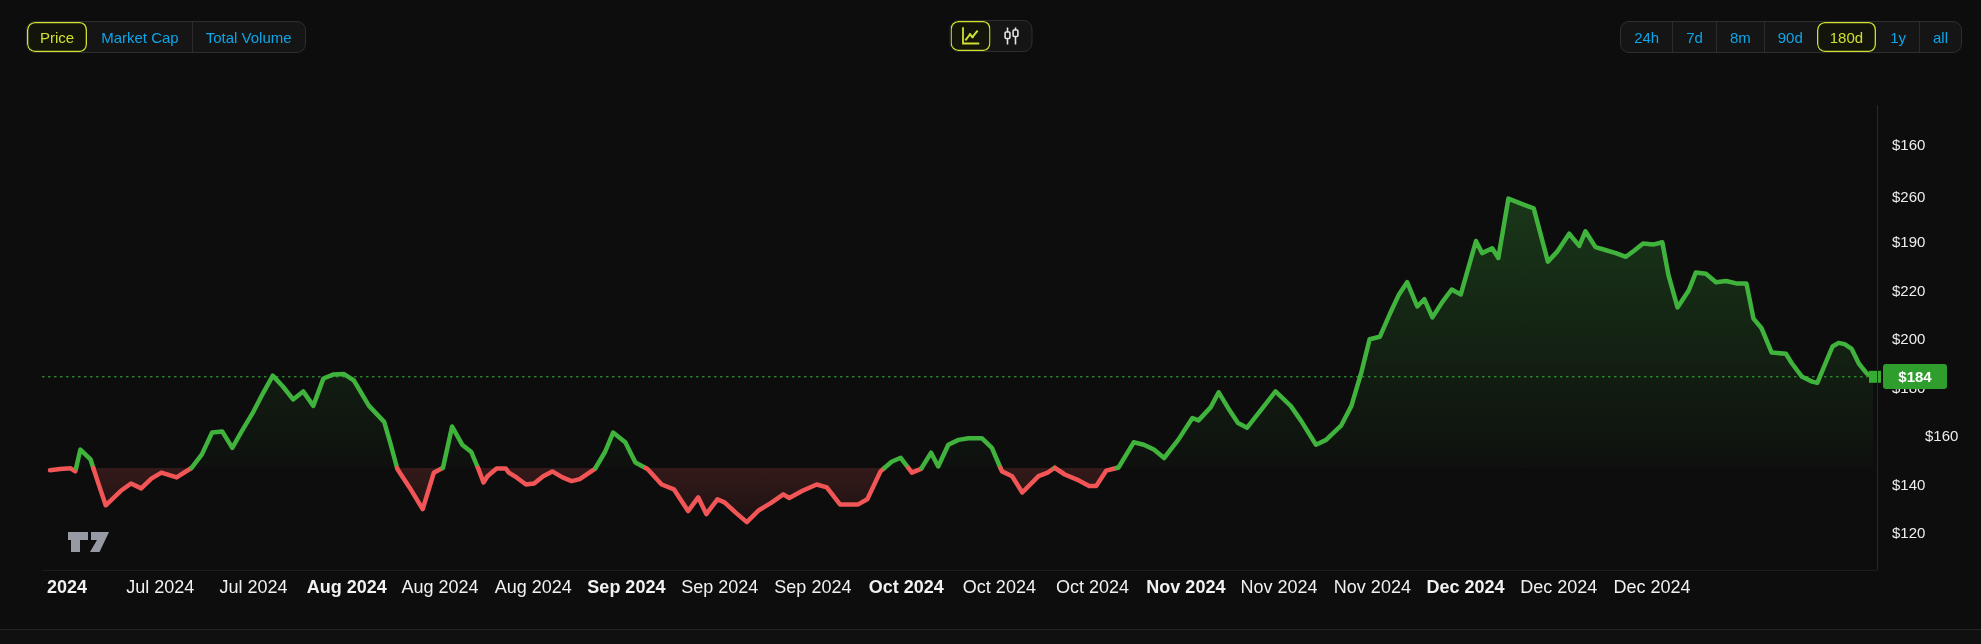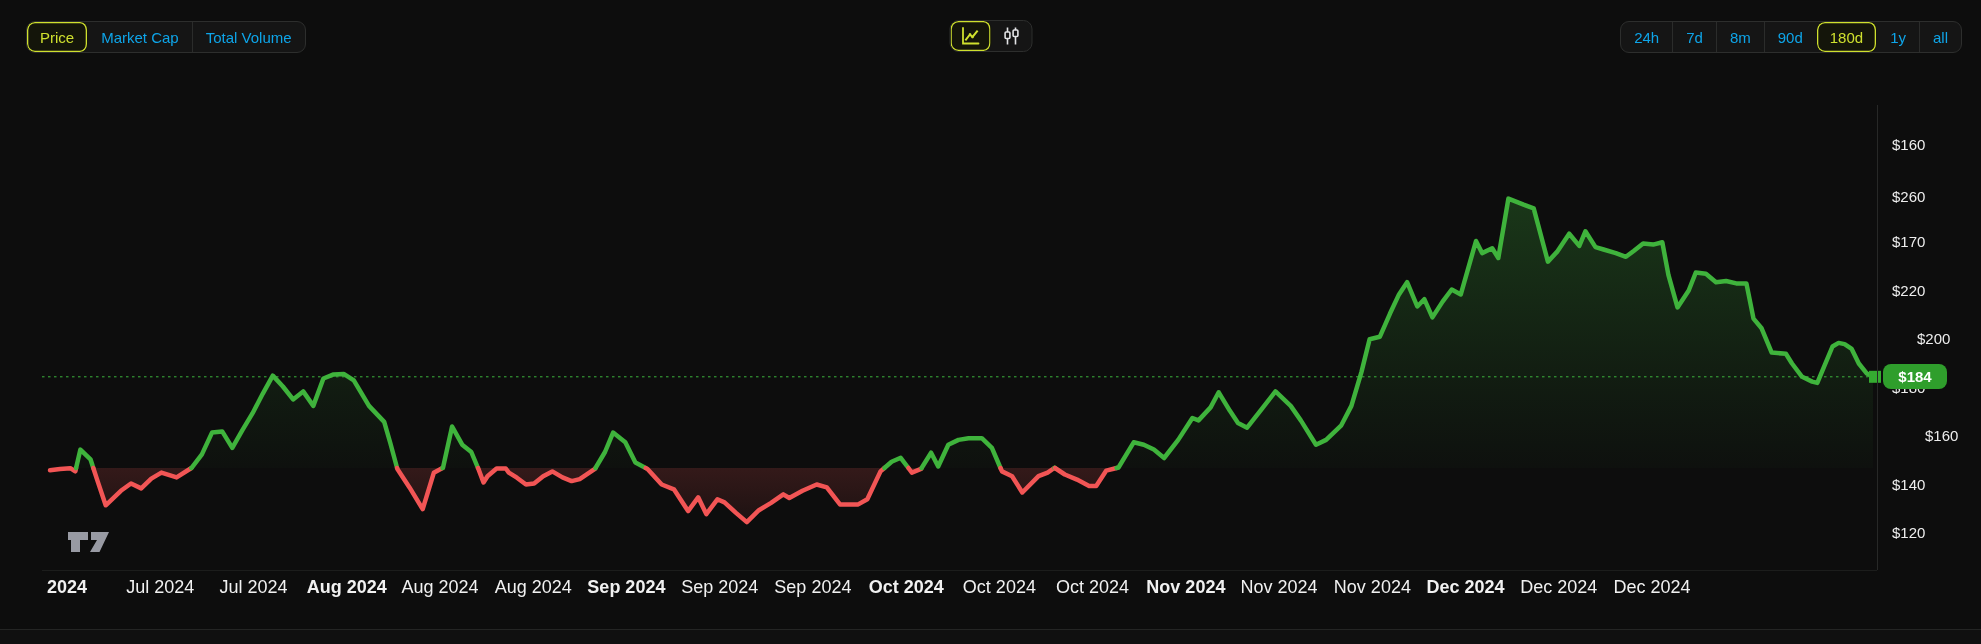--- a/index.html
+++ b/index.html
@@ -24,21 +24,21 @@
   .icon-cell svg{display:block;}
 
   
   #chart-svg{position:absolute;left:0;top:0;}
   .ylab{position:absolute;left:1892px;transform:translateY(-50%);
         font-size:15px;color:#ededed;z-index:1;}
   .xlab{position:absolute;top:577px;transform:translateX(-50%);
         font-size:18px;color:#f1f1f1;white-space:nowrap;}
   .xlab.bold{font-weight:bold;}
   #price-badge{position:absolute;left:1883px;top:364px;width:64px;height:25px;
-        background:#2f9e2c;color:#ffffff;border-radius:8px;z-index:2;
+        background:#2f9e2c;color:#ffffff;border-radius:3px;z-index:2;
         display:flex;align-items:center;justify-content:center;
         font-size:15px;font-weight:bold;}
   #tv-logo{position:absolute;left:66px;top:528px;z-index:1;cursor:pointer;}
 
   #bottom-sep{position:absolute;left:0;right:0;top:629px;height:1px;background:#242524;}
   #bottom-strip{position:absolute;left:0;right:0;top:630px;bottom:0;background:#101010;}
 </style>
 </head>
 <body>
 
@@ -127,23 +127,23 @@
       <path d="M1116.6 468.0 L1118.5 467.5 L1133.7 442.3 L1143.8 444.7 L1153.9 449.6 L1164.1 458.0 L1178.2 439.9 L1192.4 418.0 L1198.5 420.4 L1210.6 407.4 L1218.7 392.3 L1229.9 410.8 L1238.0 422.9 L1247.1 427.7 L1260.3 410.8 L1275.5 391.4 L1290.7 405.9 L1300.8 420.4 L1316.0 444.7 L1326.1 439.9 L1341.3 425.3 L1351.4 405.9 L1361.5 371.9 L1369.6 339.2 L1379.8 336.8 L1389.9 313.8 L1399.0 294.4 L1407.1 282.2 L1417.3 306.5 L1424.3 299.2 L1432.4 317.4 L1442.6 301.6 L1451.7 289.5 L1460.8 294.4 L1476.0 241.0 L1482.1 253.1 L1492.2 248.3 L1498.3 258.0 L1508.4 198.6 L1523.6 204.6 L1533.7 208.3 L1547.9 261.6 L1557.0 251.9 L1569.2 233.7 L1579.3 245.9 L1585.4 231.3 L1595.5 247.1 L1603.6 249.5 L1615.8 253.1 L1625.9 256.8 L1634.0 250.7 L1643.1 243.4 L1653.2 244.6 L1662.3 242.2 L1668.4 274.9 L1677.5 307.4 L1688.7 290.5 L1695.8 272.5 L1705.9 273.7 L1716.0 282.2 L1726.1 281.0 L1736.3 283.4 L1746.4 283.4 L1753.5 318.6 L1761.6 328.3 L1771.7 352.6 L1785.9 353.8 L1792.0 363.5 L1802.1 376.8 L1812.2 381.6 L1817.3 382.9 L1824.4 365.9 L1832.5 346.5 L1838.6 342.9 L1844.6 344.1 L1851.7 348.9 L1858.8 363.5 L1866.9 373.6 L1873.0 376.8" fill="none" stroke="#3fb33c" stroke-width="4.5" stroke-linejoin="round" stroke-linecap="round"></path>
     </g>
   <rect id="last-point-marker" width="12" height="12" fill="#35ab31" x="1869.0" y="370.8"></rect>
   <line x1="1877.5" y1="105" x2="1877.5" y2="570" stroke="#272827" stroke-width="1"></line>
   <line x1="42" y1="570.5" x2="1877" y2="570.5" stroke="#1c1d1c" stroke-width="1"></line>
 </svg>
 
 <div id="y-labels">
     <div class="ylab" style="top: 144px;">$160</div>
     <div class="ylab" style="top: 196px;">$260</div>
-    <div class="ylab" style="top: 241px;">$170</div>
+    <div class="ylab" style="top: 241px;">$190</div>
     <div class="ylab" style="top: 289.5px;">$220</div>
-    <div class="ylab" style="top: 338px; margin-left: 25px;">$200</div>
+    <div class="ylab" style="top: 338px;">$200</div>
     <div class="ylab" style="top: 386.5px;">$180</div>
     <div class="ylab" style="top: 435px; margin-left: 33px;">$160</div>
     <div class="ylab" style="top: 483.5px;">$140</div>
     <div class="ylab" style="top: 532px;">$120</div>
   </div>
 <div id="x-labels">
     <div class="xlab bold" style="left: 67px;">2024</div>
     <div class="xlab" style="left: 160.2px;">Jul 2024</div>
     <div class="xlab" style="left: 253.5px;">Jul 2024</div>
     <div class="xlab bold" style="left: 346.7px;">Aug 2024</div>

